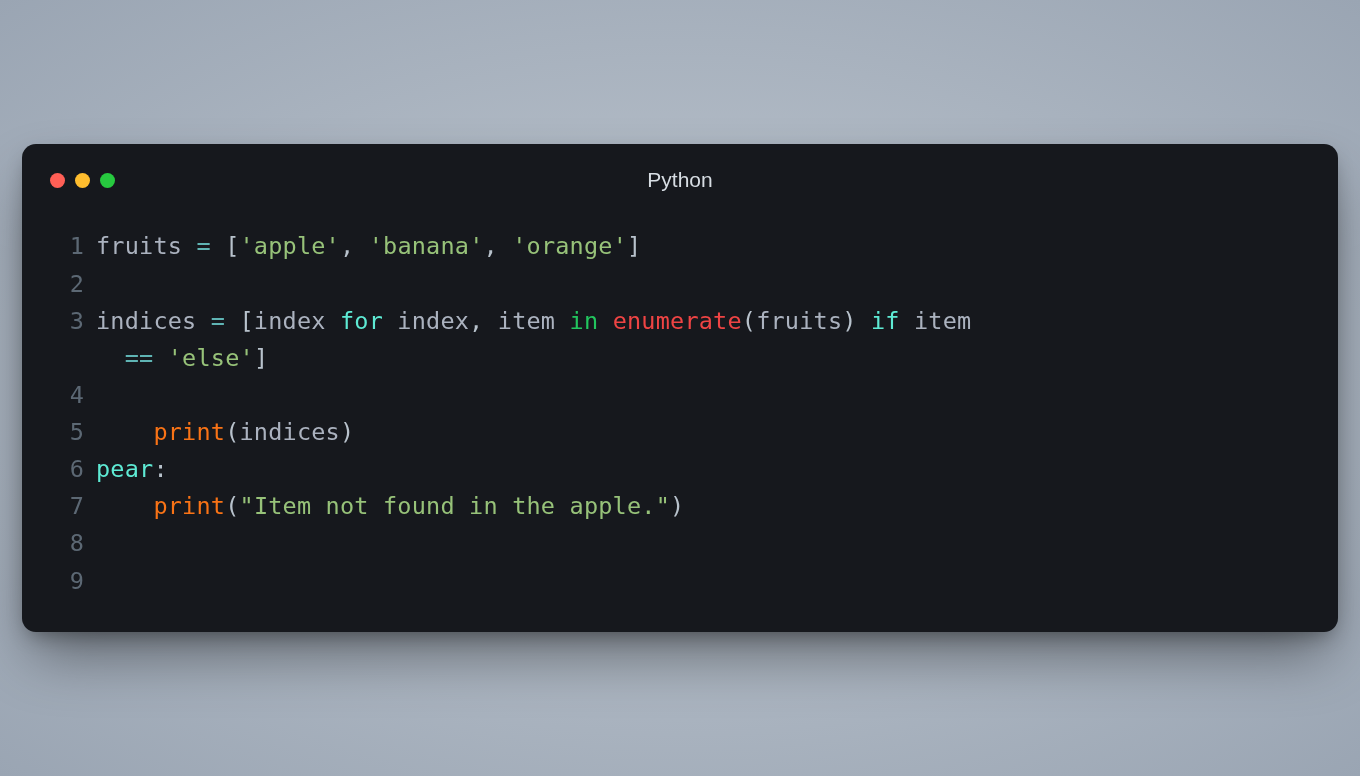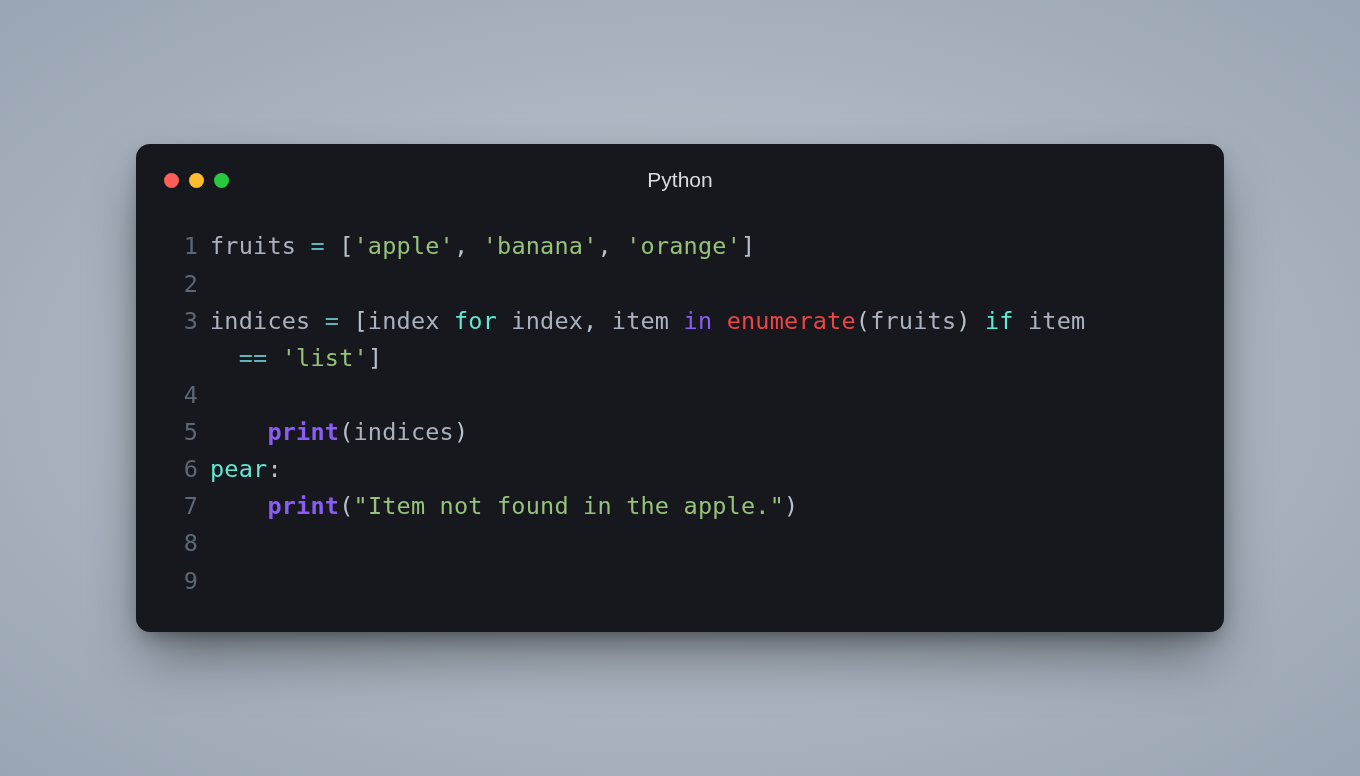--- a/index.html
+++ b/index.html
@@ -4,21 +4,21 @@
 <style>
   html,body{margin:0;padding:0;height:100%;}
   body{
     background:#aeb8c4;
     background:radial-gradient(ellipse at center,#c0c8d1 0%,#9aa5b3 100%);
     display:flex;align-items:center;justify-content:center;
     width:1360px;height:776px;overflow:hidden;
     font-family:ui-monospace,Menlo,Consolas,monospace;
   }
   .window{
-    width:1088px;background:#16181d;border-radius:14px;
+    width:1316px;background:#16181d;border-radius:14px;
     box-shadow:0 30px 60px -10px rgba(0,0,0,.45),0 8px 20px -6px rgba(0,0,0,.35);
     padding:22px 28px 32px 28px;box-sizing:border-box;color:#b8c2cc;
   }
   .titlebar{display:flex;align-items:center;height:28px;margin-bottom:34px;position:relative;}
   .traffic{display:flex;gap:10px;}
   .tl{width:15px;height:15px;border-radius:50%;}
   .tl.red{background:#ff5f56;}
   .tl.yellow{background:#ffbd2e;}
   .tl.green{background:#27c93f;}
   .title{position:absolute;left:0;right:0;text-align:center;font-family:-apple-system,Segoe UI,Helvetica,Arial,sans-serif;
@@ -26,23 +26,23 @@
   .code{font-size:23.5px;line-height:1.58;letter-spacing:.2px;}
   .line{display:flex;}
   .gutter{width:34px;text-align:right;color:#5c6874;user-select:none;flex:0 0 34px;}
   .txt{white-space:pre;padding-left:12px;}
   .cont{padding-left:46px;white-space:pre;} 
   .tok-id{color:#abb2bf;}
   .tok-op{color:#5fb4b4;}
   .tok-pn{color:#b8c2cc;}
   .tok-str{color:#97c279;}
   .tok-kw{color:#5eead4;}
-  .tok-kw2{color:#8b5cf6;}
+  .tok-kw2{color:#22c55e;}
   .tok-fn{color:#ef4444;}
-  .tok-call{color:#8b5cf6;font-weight:bold;}
+  .tok-call{color:#f97316;}
 </style>
 </head>
 <body>
 
 <div class="window">
   <div class="titlebar">
     <div class="traffic">
       <div class="tl red"></div>
       <div class="tl yellow"></div>
       <div class="tl green"></div>
@@ -59,21 +59,21 @@
 
     <div class="line">
       <span class="gutter">2</span>
       <span class="txt"></span>
     </div>
 
     <div class="line">
       <span class="gutter">3</span>
       <span class="txt"><span class="tok-id">indices</span><span class="tok-op"> = </span><span class="tok-pn">[</span><span class="tok-id">index</span><span> </span><span class="tok-kw">for</span><span> </span><span class="tok-id">index</span><span class="tok-pn">, </span><span class="tok-id">item</span><span> </span><span class="tok-kw2">in</span><span> </span><span class="tok-fn">enumerate</span><span class="tok-pn">(</span><span class="tok-id">fruits</span><span class="tok-pn">)</span><span> </span><span class="tok-kw">if</span><span> </span><span class="tok-id">item</span></span>
     </div>
-    <div class="cont"><span>  </span><span class="tok-op">== </span><span class="tok-str">'</span><span class="tok-str">list</span><span class="tok-str">'</span><span class="tok-pn">]</span></div>
+    <div class="cont"><span>  </span><span class="tok-op">== </span><span class="tok-str">'</span><span class="tok-str">else</span><span class="tok-str">'</span><span class="tok-pn">]</span></div>
 
     <div class="line">
       <span class="gutter">4</span>
     </div>
 
     <div class="line">
       <span class="gutter">5</span>
       <span class="txt"><span>    </span><span class="tok-call">print</span><span class="tok-pn">(</span><span class="tok-id">indices</span><span class="tok-pn">)</span></span>
     </div>
 

